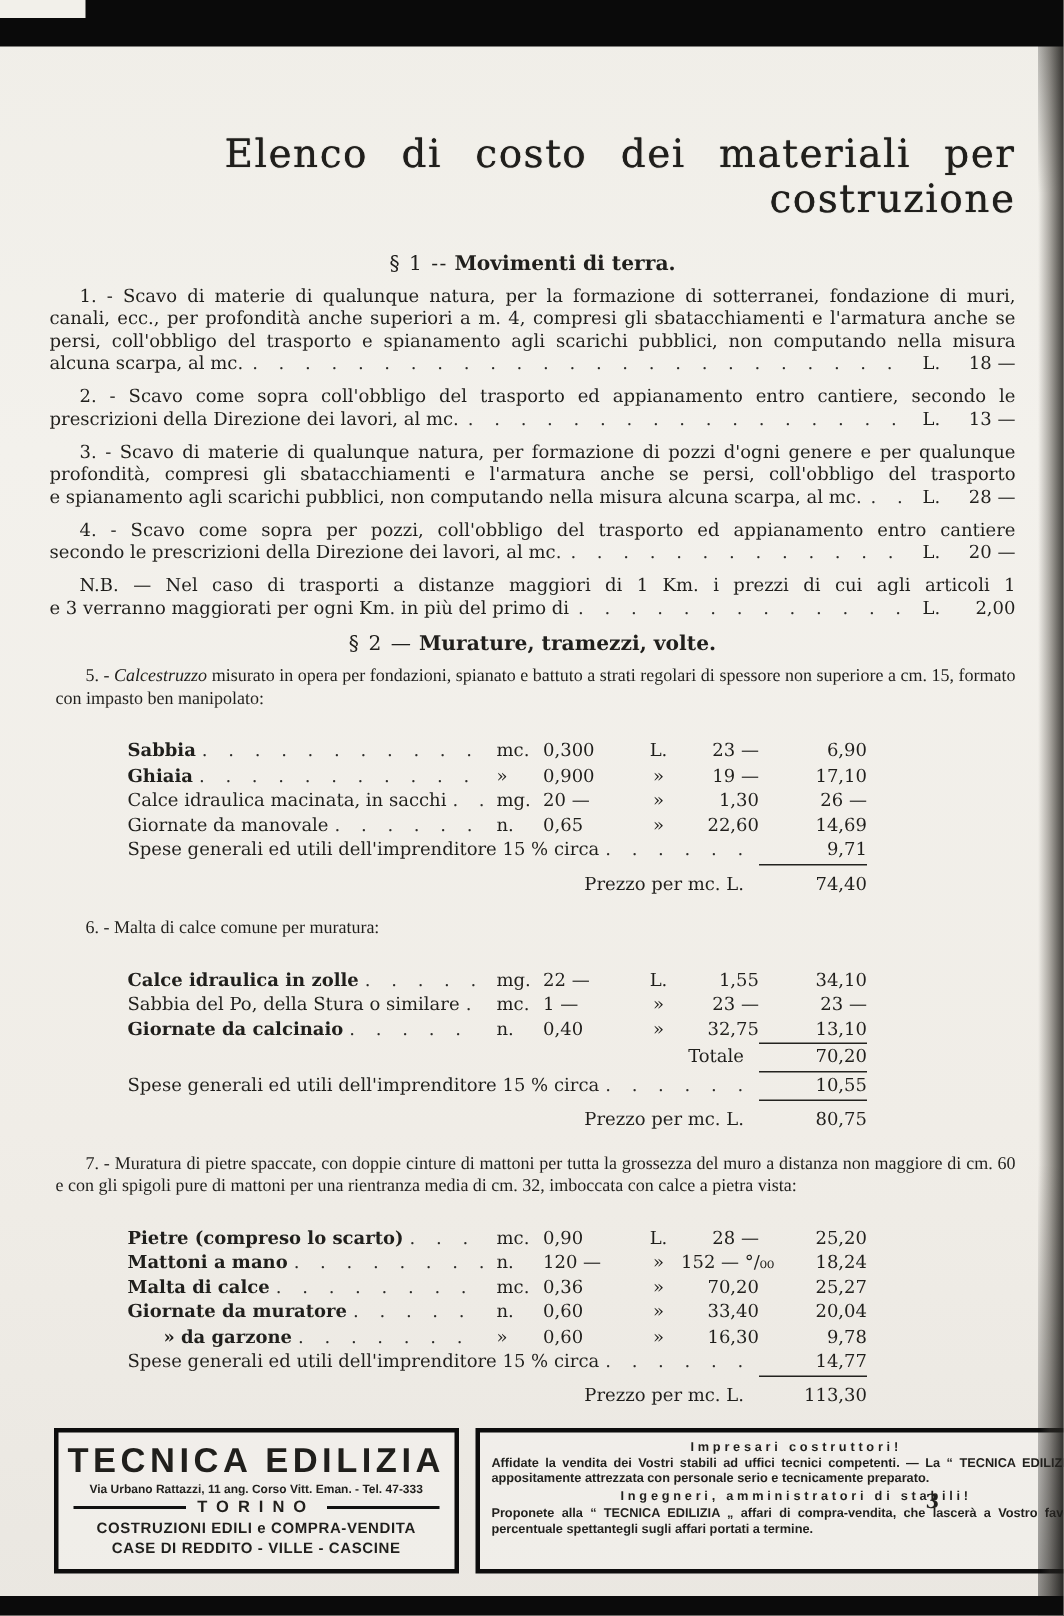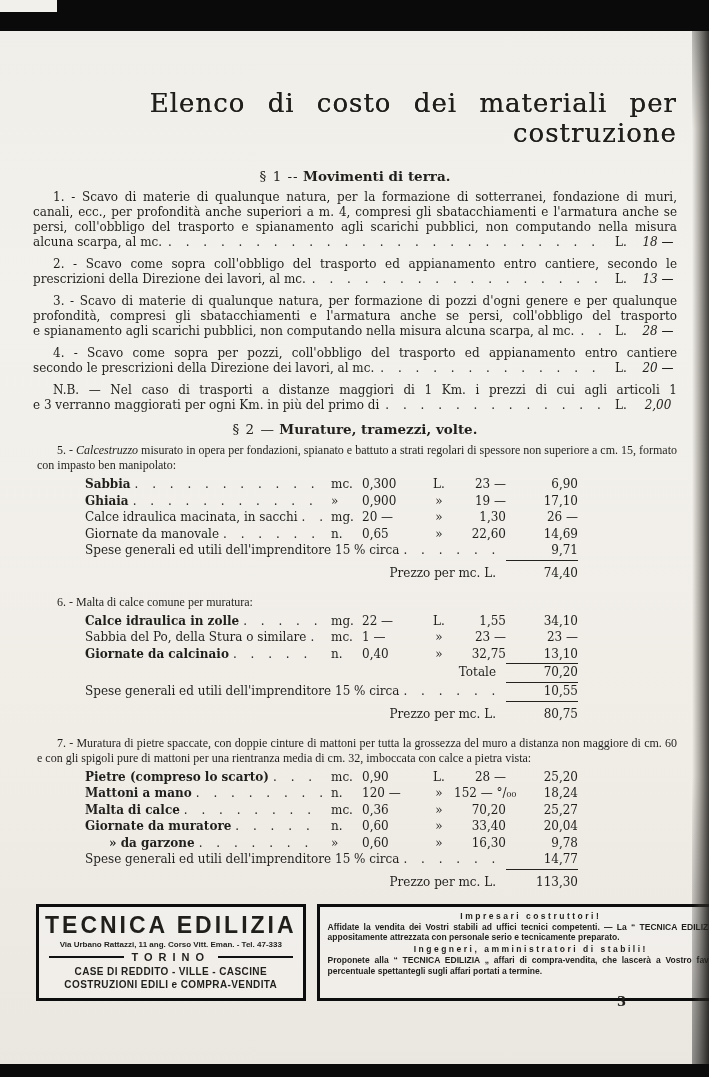--- a/index.html
+++ b/index.html
@@ -36,24 +36,24 @@
   .p-intro { text-align:justify; text-indent:20px; margin:0 0 2px 4px; font-size:12px; line-height:15px;font-family:Liberation Serif, serif; }
   .lastline { display:flex; align-items:baseline; }
   .ll-text { white-space:nowrap; }
   .leader { flex:1 1 auto; overflow:hidden; height:14px; margin:0 8px 0 6px; }
   .leader::after {
     content:". . . . . . . . . . . . . . . . . . . . . . . . . . . . . . . . . . . . . . . . . . . . . . . . . . . . . . . . . . . . . . . . . . . .";
     letter-spacing:5px; white-space:nowrap; color:#2b2a27;
   }
   .pblock { white-space:nowrap; display:flex; align-items:baseline; }
   .cur { width:24px; }
-  .pval { min-width:38px; text-align:center;font-style:italic; }
+  .pval { min-width:38px; text-align:right; }
 
   .item { margin-bottom:13px; }
-  .mat-table { width:493px; margin-left:52px; margin-top:3px; font-size:12px; }
+  .mat-table { width:493px; margin-left:52px; margin-top:19px; font-size:12px; }
   .mrow { display:grid; grid-template-columns:1fr 36px 62px 30px 52px 72px; align-items:baseline; line-height:16.5px; }
   .mlabel { display:flex; align-items:baseline; overflow:hidden; }
   .mlabel .txt { white-space:nowrap; }
   .b .txt { font-weight:700; }
   .mdots { flex:1 1 auto; overflow:hidden; height:13px; margin:0 4px; }
   .mdots::after {
     content:". . . . . . . . . . . . . . . . . . . . . . . . . . . . . . . . . . . . . . . .";
     letter-spacing:5px; white-space:nowrap; color:#2b2a27;
   }
   .munit { padding-left:5px; }
@@ -355,22 +355,22 @@
       </div>
     </div>
 
     <div class="ad">
       <div class="ad-left">
         <div class="ad-name">TECNICA EDILIZIA</div>
         <div class="ad-addr">Via Urbano Rattazzi, 11 ang. Corso Vitt. Eman. - Tel. 47-333</div>
         <div class="ad-city-row">
           <span class="ad-city">TORINO</span>
         </div>
+        <div class="ad-line">COSTRUZIONI EDILI e COMPRA-VENDITA</div>
         <div class="ad-line">CASE DI REDDITO - VILLE - CASCINE</div>
-        <div class="ad-line">COSTRUZIONI EDILI e COMPRA-VENDITA</div>
       </div>
       <div class="ad-right">
         <div class="ad-h">Impresari costruttori!</div>
         <p class="ad-p">Affidate la vendita dei Vostri stabili ad uffici tecnici competenti. — La “ TECNICA EDILIZIA „ è appositamente attrezzata con personale serio e tecnicamente preparato.</p>
         <div class="ad-h">Ingegneri, amministratori di stabili!</div>
         <p class="ad-p">Proponete alla “ TECNICA EDILIZIA „ affari di compra-vendita, che lascerà a Vostro favore la percentuale spettantegli sugli affari portati a termine.</p>
       </div>
     </div>
 
   </div>

